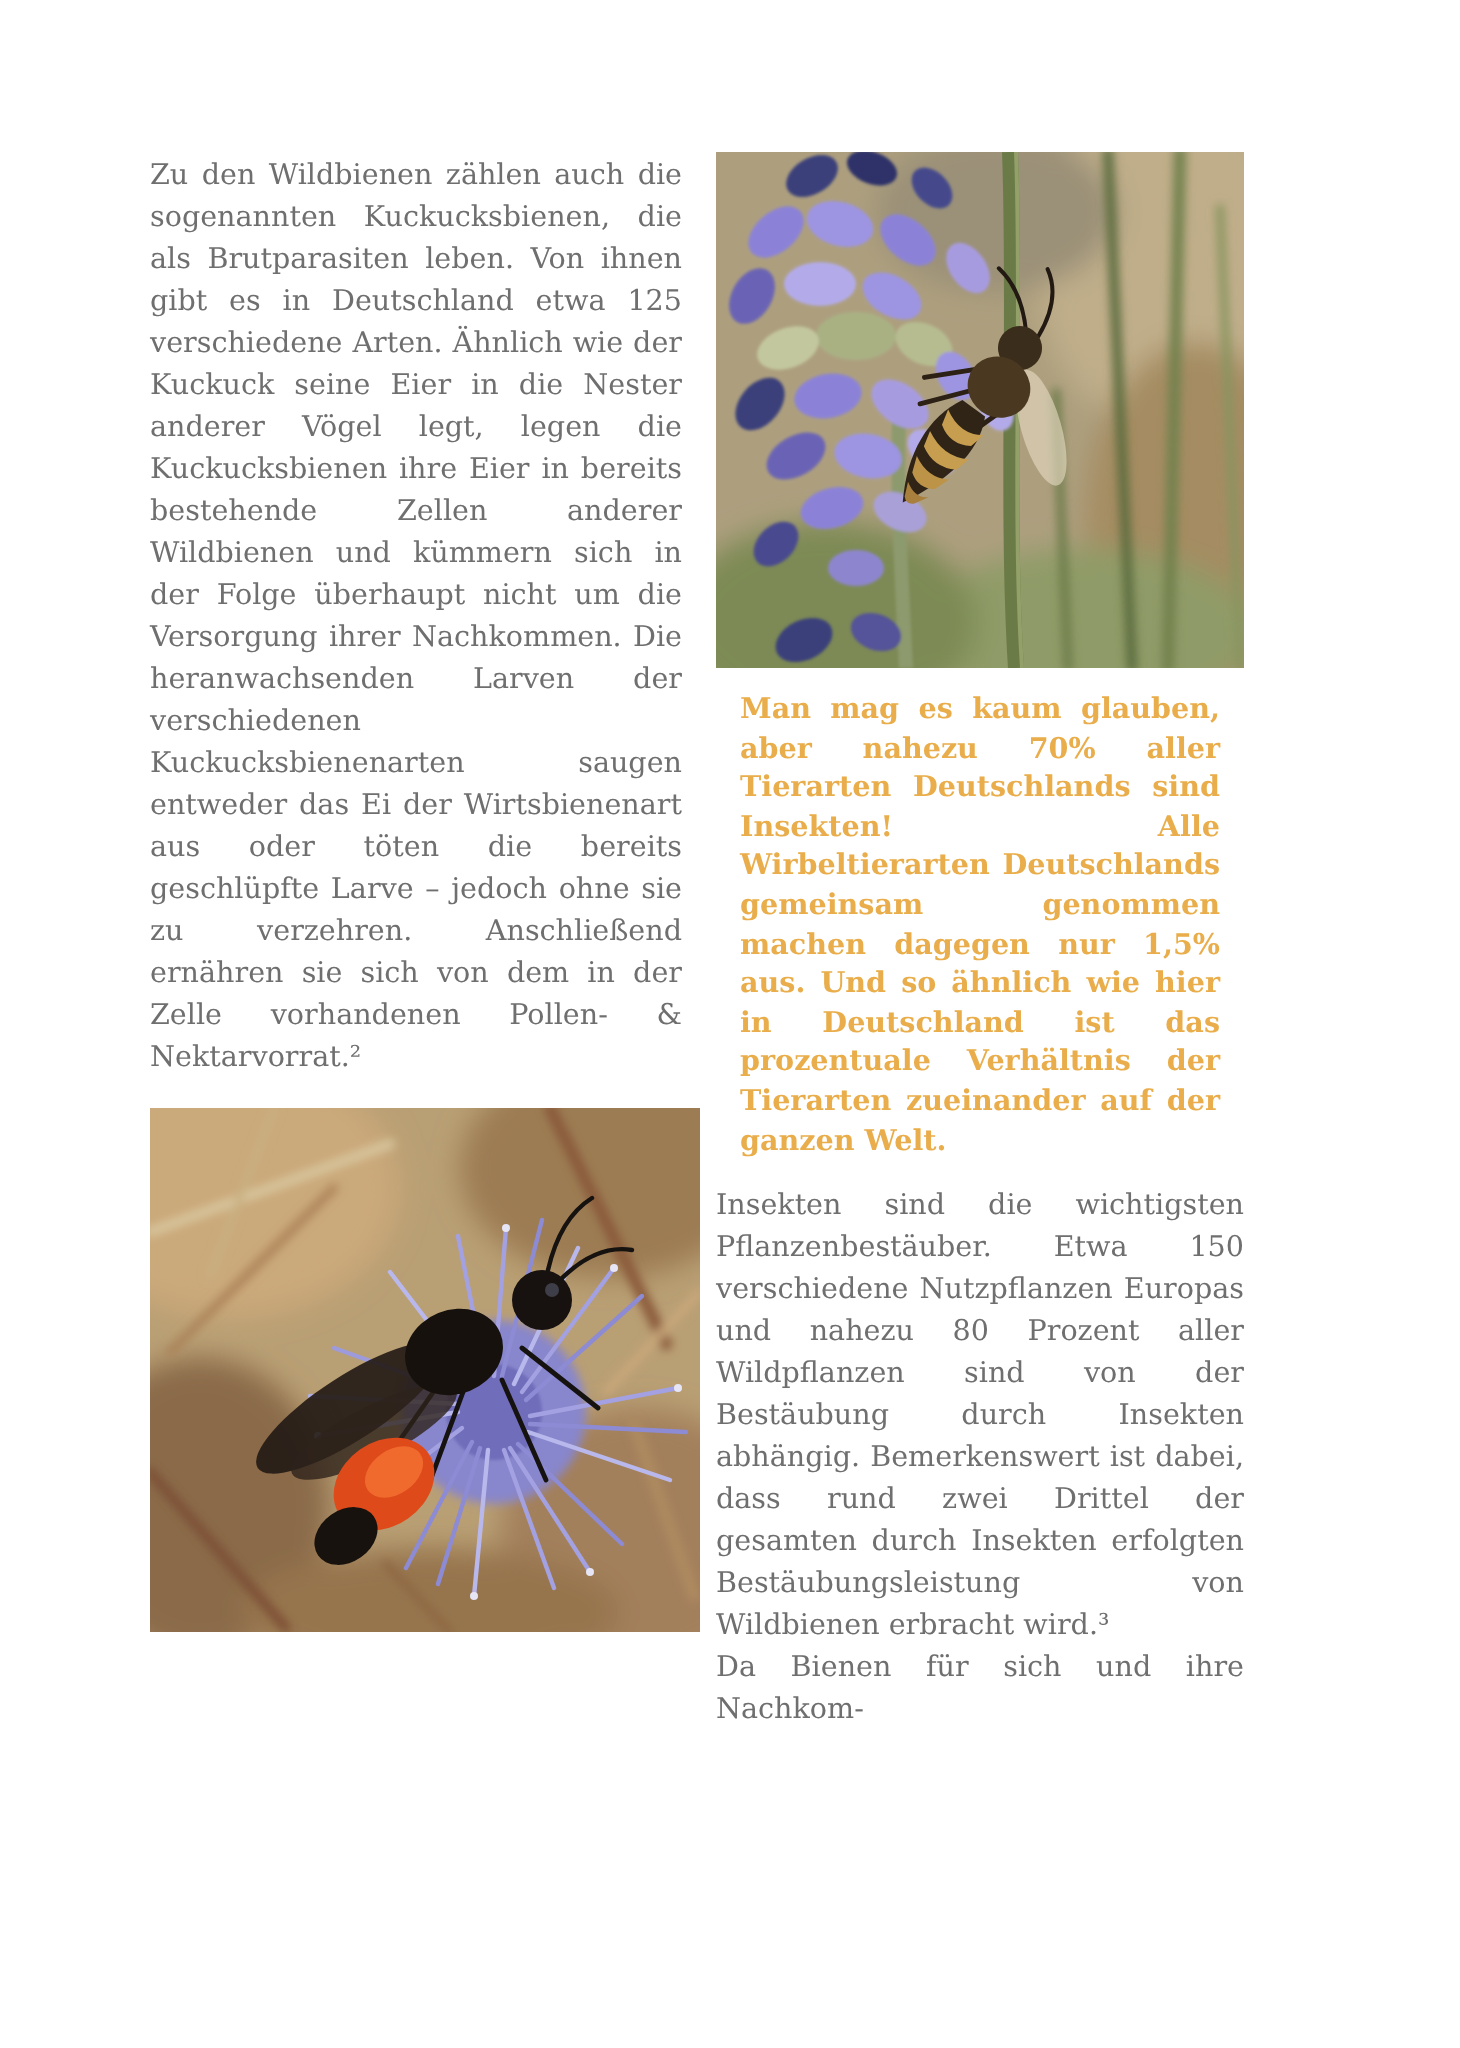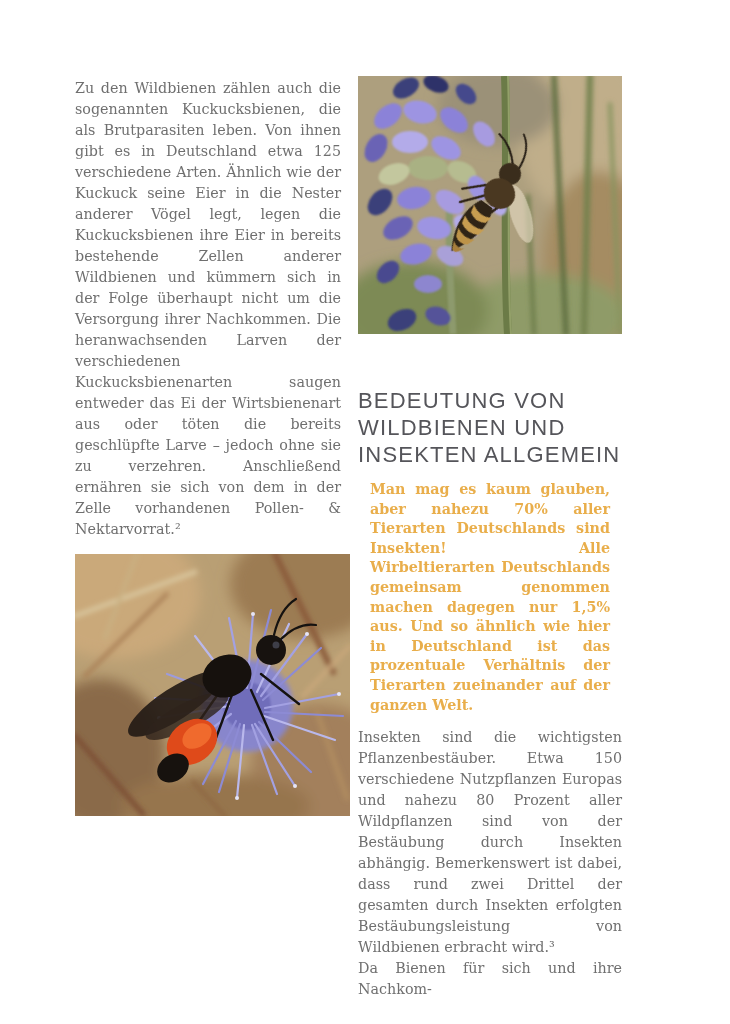--- a/index.html
+++ b/index.html
@@ -210,25 +210,20 @@
           <path d="M-8,38 C-17,55 -15,76 -2,97 C9,76 15,55 6,38 Z" fill="#2f2416"></path>
           <path d="M-11,46 q12,7 22,0 l-2,8 q-9,6 -18,0 Z" fill="#c79d50"></path>
           <path d="M-12,60 q13,7 24,0 l-2,8 q-10,6 -20,0 Z" fill="#c79d50"></path>
           <path d="M-10,74 q11,6 20,0 l-3,8 q-7,5 -14,0 Z" fill="#bd9348"></path>
           <path d="M-6,87 q8,5 13,0 l-4,7 q-3,3 -6,0 Z" fill="#a87f3c"></path>
         </g>
       </svg>
     </div>
 
 
-    <h2 class="heading mt-heading">
-      <div>BEDEUTUNG VON</div>
-      <div>WILDBIENEN UND</div>
-      <div>INSEKTEN ALLGEMEIN</div>
-    </h2>
 
     <p class="highlight mt-highlight" lang="de">Man mag es kaum glauben, aber nahezu 70% aller Tierarten Deutschlands sind Insekten! Alle Wirbeltierarten Deutschlands gemeinsam genommen machen dagegen nur 1,5% aus. Und so ähnlich wie hier in Deutschland ist das prozentuale Verhältnis der Tierarten zueinander auf der ganzen Welt.</p>
 
     <p class="body-text mt-para" lang="de">Insekten sind die wichtigsten Pflanzenbestäuber. Etwa 150 verschiedene Nutzpflanzen Europas und nahezu 80 Prozent aller Wildpflanzen sind von der Bestäubung durch Insekten abhängig. Bemerkenswert ist dabei, dass rund zwei Drittel der gesamten durch Insekten erfolgten Bestäubungsleistung von Wildbienen erbracht wird.³</p>
 
     <p class="body-text cont" lang="de">Da Bienen für sich und ihre Nachkom-</p>
   </div>
 
 </div>
 

